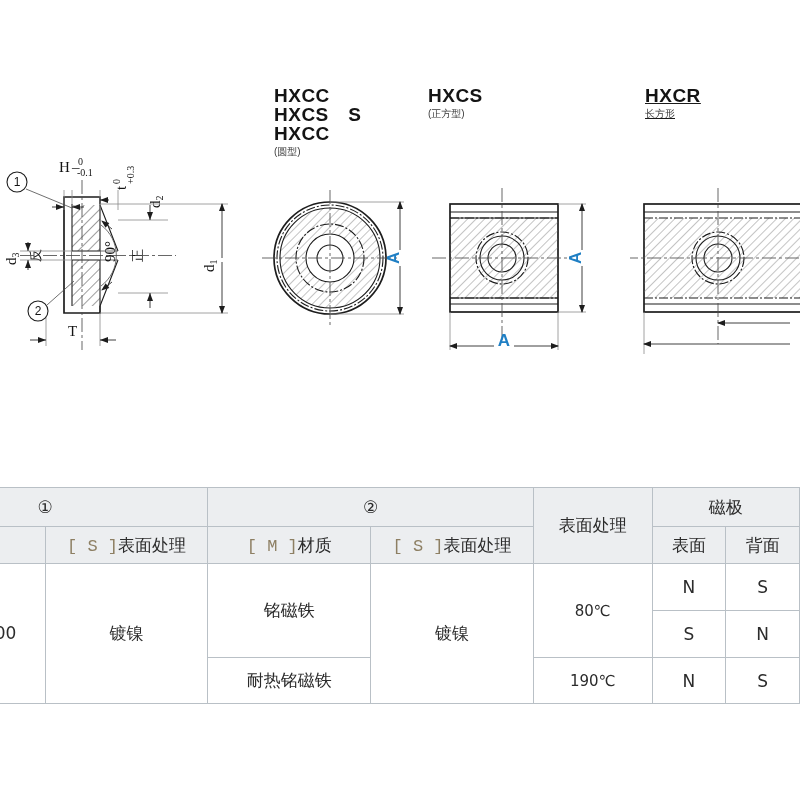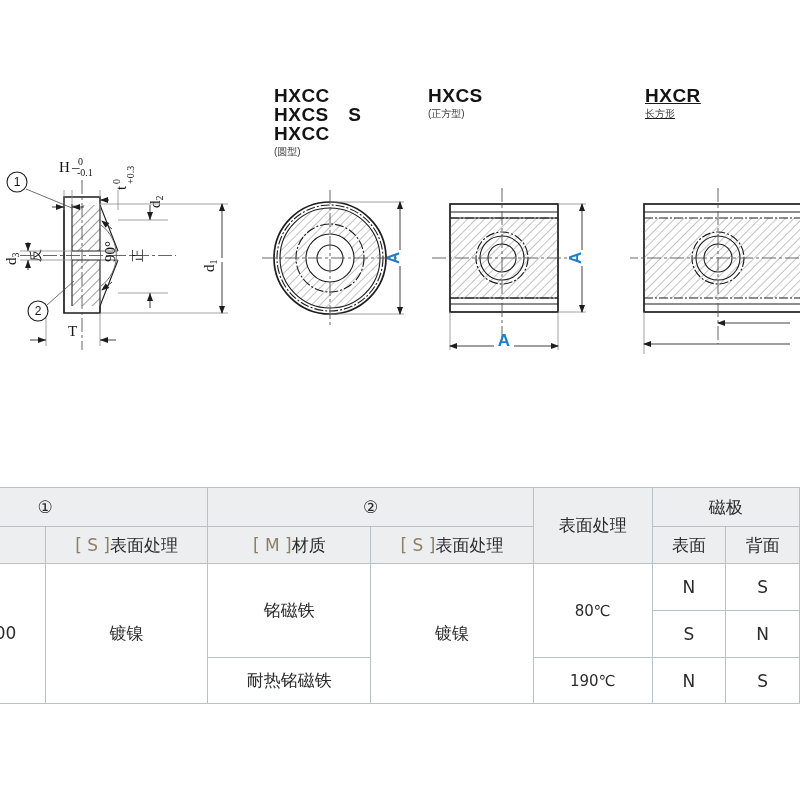--- a/index.html
+++ b/index.html
@@ -53,21 +53,21 @@
   .spec td,.spec th{
     border:1px solid #b9c0c6;
     text-align:center;vertical-align:middle;
     font-weight:normal;
     color:#2b2b2b;
     padding:0;
   }
   .spec thead td{background:#eceef0;}
   .spec tbody td{background:#ffffff;}
   .h-grp{height:38px;font-size:17px;}
-  .h-sub{height:36px;font-size:17px;white-space:nowrap;}
+  .h-sub{height:36px;font-size:17px;white-space:nowrap;font-family:Liberation Mono, monospace;}
   .cell{font-size:17px;}
   .r1{height:47px;}
   .r2{height:47px;}
   .r3{height:46px;}
   .brk-m{color:#8d7f63;}
   .brk-s{color:#8d7f63;}
   .pole{font-size:17px;color:#3b3b3b;}
   .temp{font-size:15px;color:#3b3b3b;}
 </style>
 </head>

